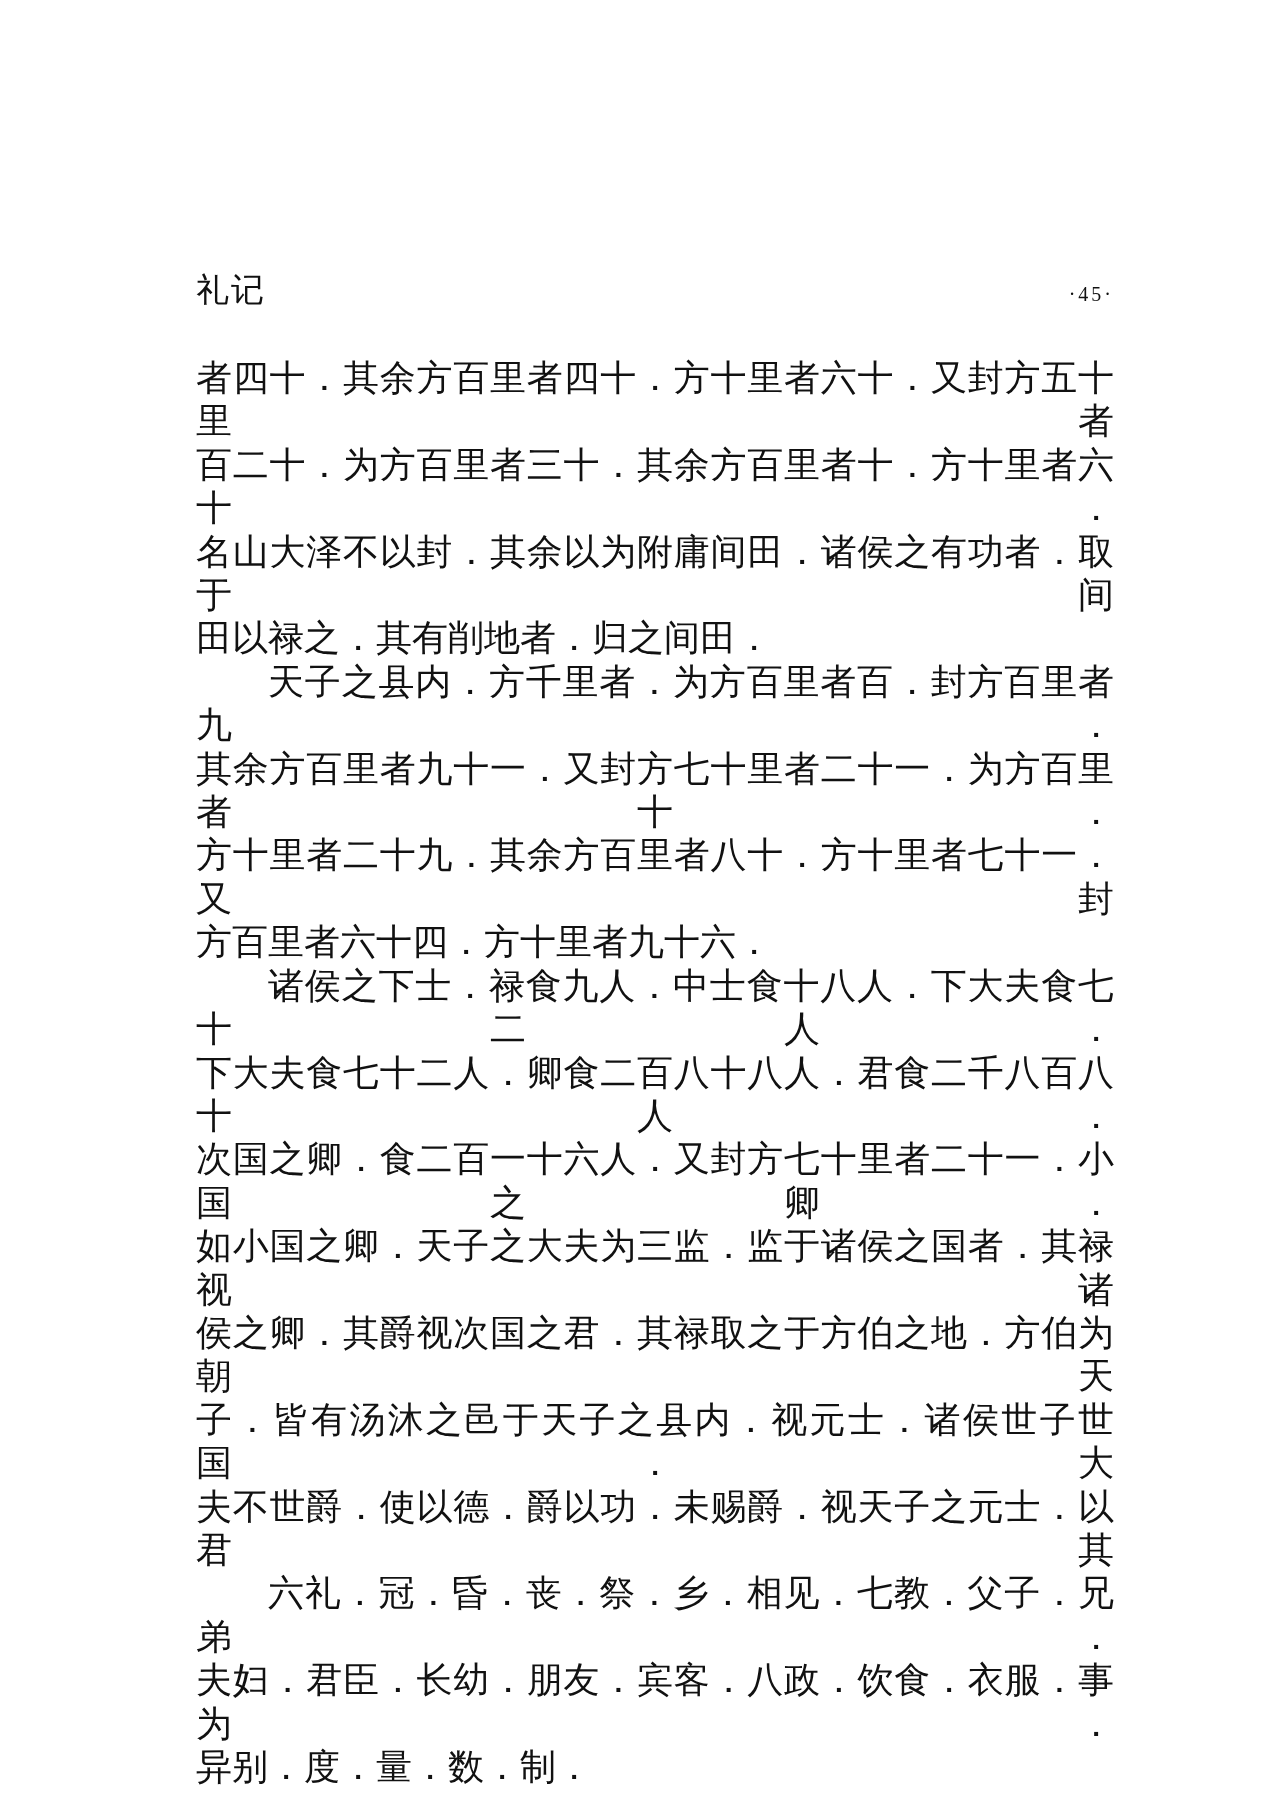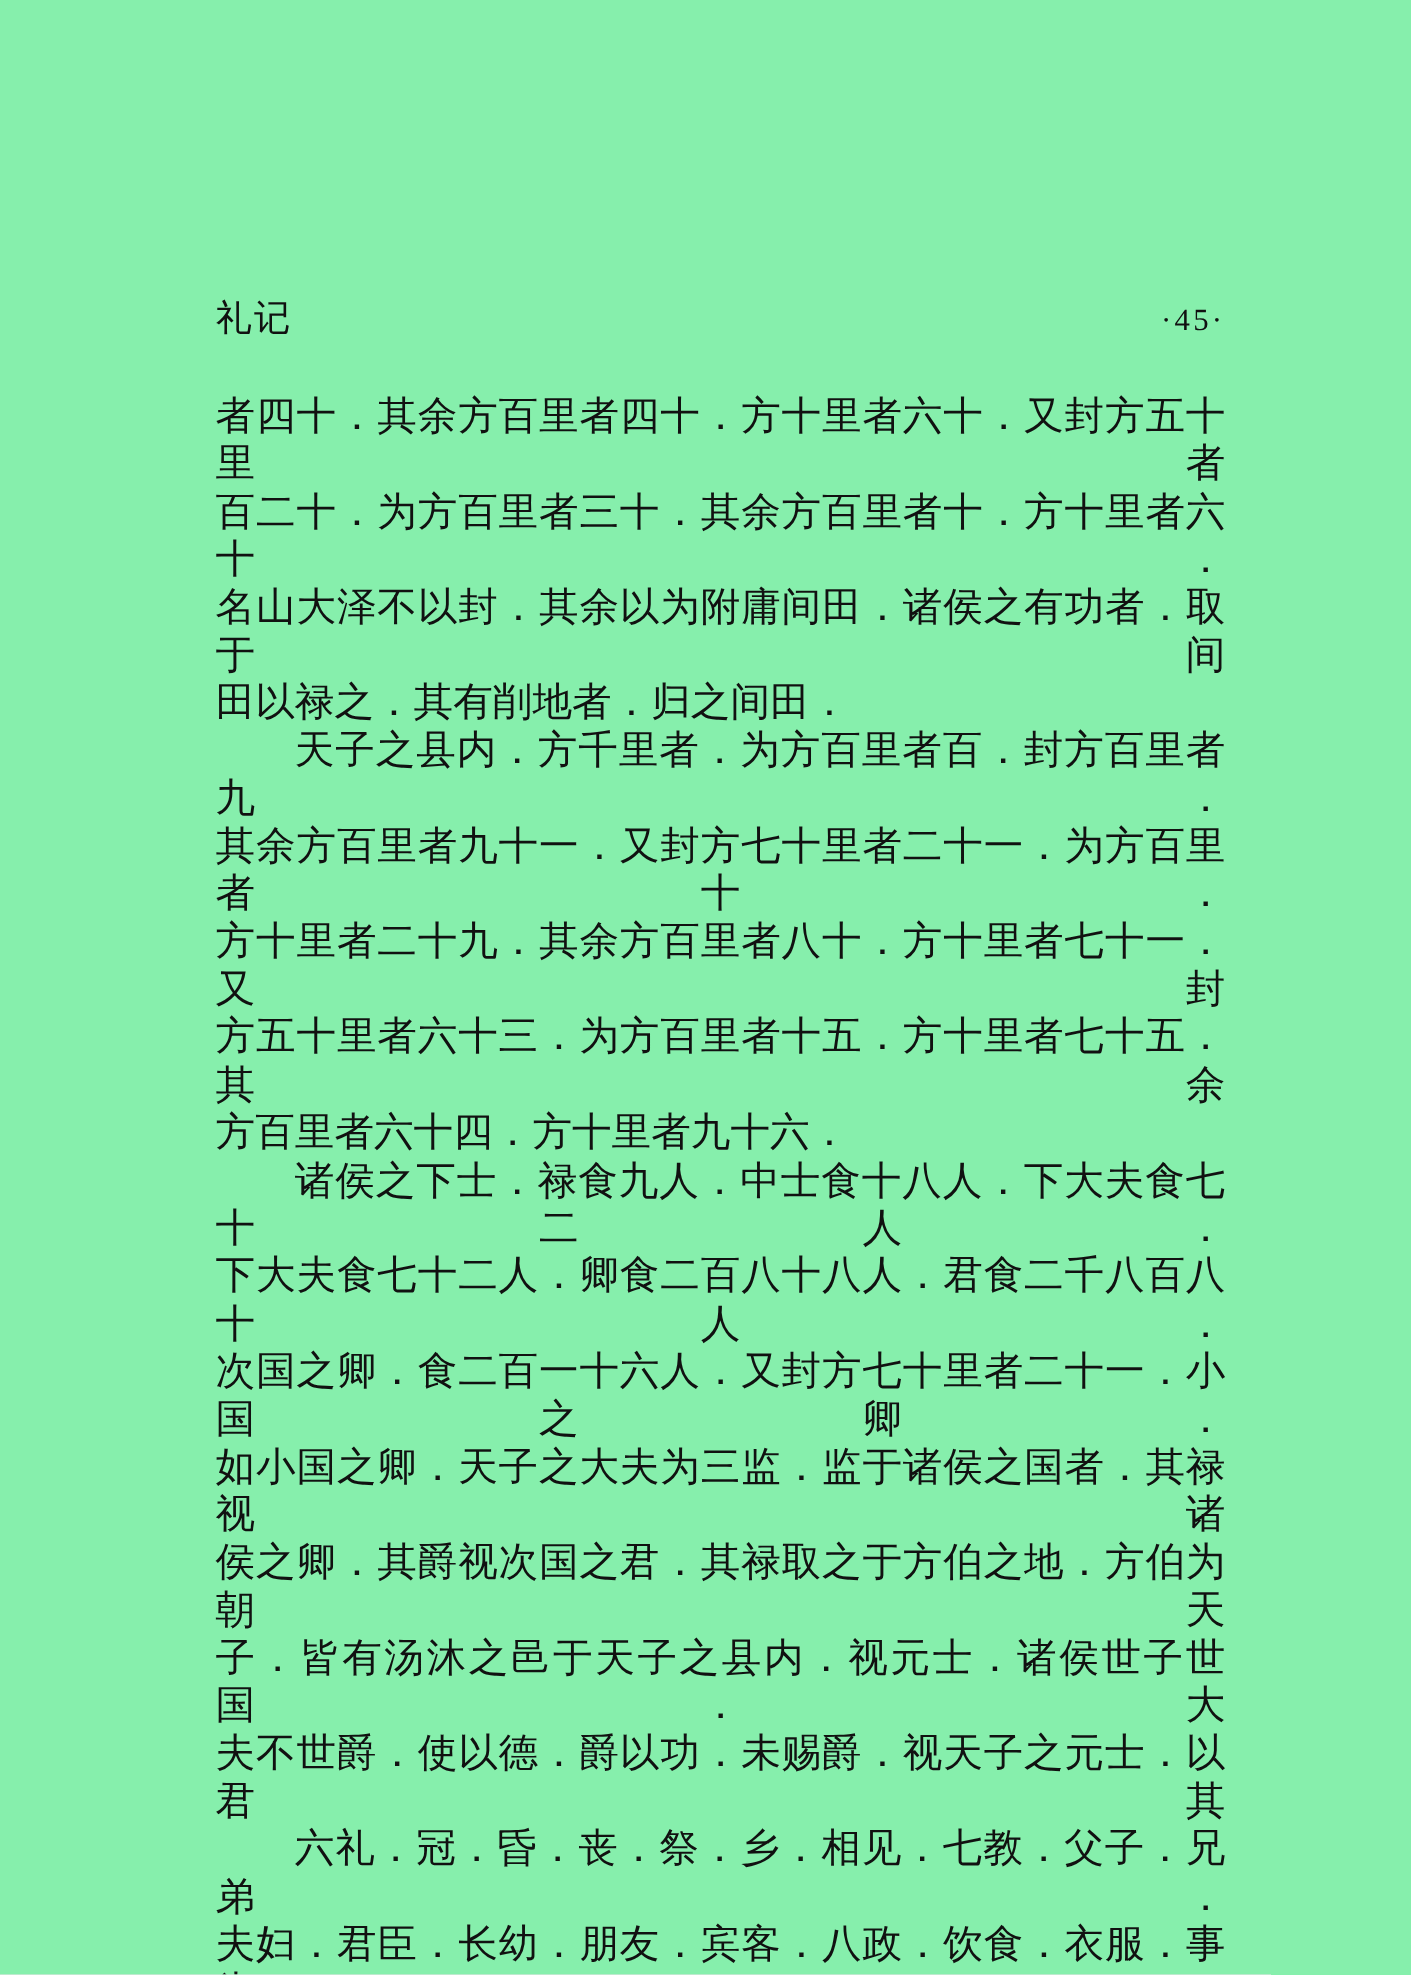--- a/index.html
+++ b/index.html
@@ -4,42 +4,42 @@
 <style>
   html, body {
     margin: 0;
     padding: 0;
     background: #e8e8e8;
   }
   .page {
     position: relative;
     width: 1283px;
     height: 1795px;
-    background: #86efac;
+    background: #ffffff;
     color: #111111;
     font-family: "Liberation Serif", "DejaVu Serif", serif;
     overflow: hidden;
     margin: 0 auto;
   }
   .running-header {
     position: absolute;
     left: 196px;
     top: 270px;
     width: 918px;
     display: flex;
     justify-content: space-between;
     align-items: baseline;
   }
   .book-title {
     font-size: 33px;
     line-height: 40px;
     letter-spacing: 2px;
   }
   .page-number {
-    font-size: 28px;
+    font-size: 20px;
     line-height: 40px;
     letter-spacing: 3px;
     text-align: center;
   }
   .body-text {
     position: absolute;
     left: 196px;
     top: 357px;
     width: 918px;
     font-size: 36px;
@@ -75,21 +75,20 @@
       <div class="ln">者四十．其余方百里者四十．方十里者六十．又封方五十里者</div>
       <div class="ln">百二十．为方百里者三十．其余方百里者十．方十里者六十．</div>
       <div class="ln">名山大泽不以封．其余以为附庸间田．诸侯之有功者．取于间</div>
       <div class="ln last">田以禄之．其有削地者．归之间田．</div>
     </div>
 
     <div class="paragraph">
       <div class="ln indent">天子之县内．方千里者．为方百里者百．封方百里者九．</div>
       <div class="ln">其余方百里者九十一．又封方七十里者二十一．为方百里者十．</div>
       <div class="ln">方十里者二十九．其余方百里者八十．方十里者七十一．又封</div>
-      <div class="ln">方五十里者六十三．为方百里者十五．方十里者七十五．其余</div>
       <div class="ln last">方百里者六十四．方十里者九十六．</div>
     </div>
 
     <div class="paragraph">
       <div class="ln indent">诸侯之下士．禄食九人．中士食十八人．下大夫食七十二人．</div>
       <div class="ln">下大夫食七十二人．卿食二百八十八人．君食二千八百八十人．</div>
       <div class="ln">次国之卿．食二百一十六人．又封方七十里者二十一．小国之卿．</div>
       <div class="ln">如小国之卿．天子之大夫为三监．监于诸侯之国者．其禄视诸</div>
       <div class="ln">侯之卿．其爵视次国之君．其禄取之于方伯之地．方伯为朝天</div>
       <div class="ln">子．皆有汤沐之邑于天子之县内．视元士．诸侯世子世国．大</div>

